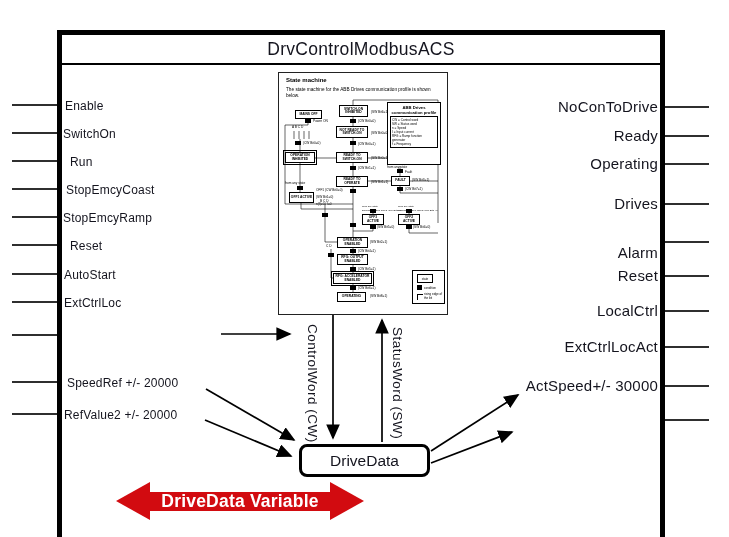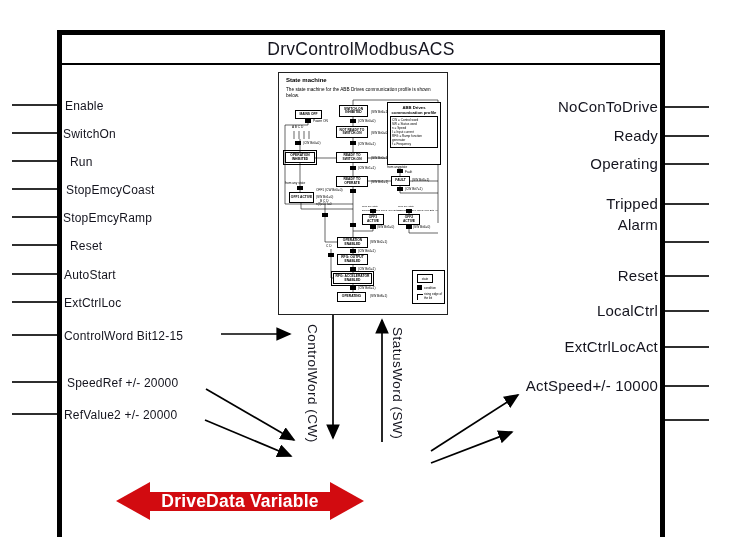--- a/index.html
+++ b/index.html
@@ -73,44 +73,43 @@
   <div class="hline" style="left:12px;top:413px;width:45px"></div>
 
   <div class="in-label" style="left:65px;top:97px">Enable</div>
   <div class="in-label" style="left:63px;top:125px">SwitchOn</div>
   <div class="in-label" style="left:70px;top:153px">Run</div>
   <div class="in-label" style="left:66px;top:181px">StopEmcyCoast</div>
   <div class="in-label" style="left:63px;top:209px">StopEmcyRamp</div>
   <div class="in-label" style="left:70px;top:237px">Reset</div>
   <div class="in-label" style="left:64px;top:266px">AutoStart</div>
   <div class="in-label" style="left:64px;top:294px">ExtCtrlLoc</div>
-  <div class="in-label" style="left:64px;top:327px">ControlWord Bit12-15</div>
   <div class="in-label" style="left:67px;top:374px">SpeedRef +/- 20000</div>
   <div class="in-label" style="left:64px;top:406px">RefValue2 +/- 20000</div>
 
   <div class="hline" style="left:665px;top:106px;width:44px"></div>
   <div class="hline" style="left:665px;top:135px;width:44px"></div>
   <div class="hline" style="left:665px;top:163px;width:44px"></div>
   <div class="hline" style="left:665px;top:203px;width:44px"></div>
   <div class="hline" style="left:665px;top:241px;width:44px"></div>
   <div class="hline" style="left:665px;top:275px;width:44px"></div>
   <div class="hline" style="left:665px;top:310px;width:44px"></div>
   <div class="hline" style="left:665px;top:346px;width:44px"></div>
   <div class="hline" style="left:665px;top:385px;width:44px"></div>
   <div class="hline" style="left:665px;top:419px;width:44px"></div>
 
   <div class="out-label" style="top:98px">NoConToDrive</div>
   <div class="out-label" style="top:127px">Ready</div>
   <div class="out-label" style="top:155px">Operating</div>
-  <div class="out-label" style="top:195px">Tripped</div>
-  <div class="out-label" style="top:216px">Alarm</div>
+  <div class="out-label" style="top:195px">Drives</div>
+  <div class="out-label" style="top:244px">Alarm</div>
   <div class="out-label" style="top:267px">Reset</div>
   <div class="out-label" style="top:302px">LocalCtrl</div>
   <div class="out-label" style="top:338px">ExtCtrlLocAct</div>
-  <div class="out-label" style="top:377px">ActSpeed+/- 10000</div>
+  <div class="out-label" style="top:377px">ActSpeed+/- 30000</div>
 
   <div class="sm">
     <svg width="168" height="241" viewBox="0 0 168 241">
       <g stroke="#000" stroke-width="0.6" fill="none">
         <path d="M74,27 V219"></path>
         <path d="M74,27 H159 V150"></path>
         <path d="M29,46 V52 H6 V131 H74"></path>
         <path d="M15,58 V66 M20,58 V66 M25,58 V66 M30,58 V66"></path>
         <path d="M21,66 V79"></path>
         <path d="M36,85 H57"></path>
@@ -232,20 +231,23 @@
       <path d="M221,334 H290" marker-end="url(#ah)"></path>
       <path d="M206,389 L294,440" marker-end="url(#ah)"></path>
       <path d="M205,420 L291,456" marker-end="url(#ah)"></path>
       <path d="M333,315 V438" marker-end="url(#ah)"></path>
       <path d="M382,442 V320" marker-end="url(#ah)"></path>
       <path d="M431,451 L518,395" marker-end="url(#ah)"></path>
       <path d="M431,463 L512,432" marker-end="url(#ah)"></path>
     </g>
   </svg>
 
+  <div class="dd-box">
+    <span>DriveData</span>
+  </div>
 
   <div class="banner">
     <div class="tri-l"></div>
     <div class="shaft"></div>
     <div class="tri-r"></div>
     <div class="txt">DriveData Variable</div>
   </div>
 
 </div>
 

